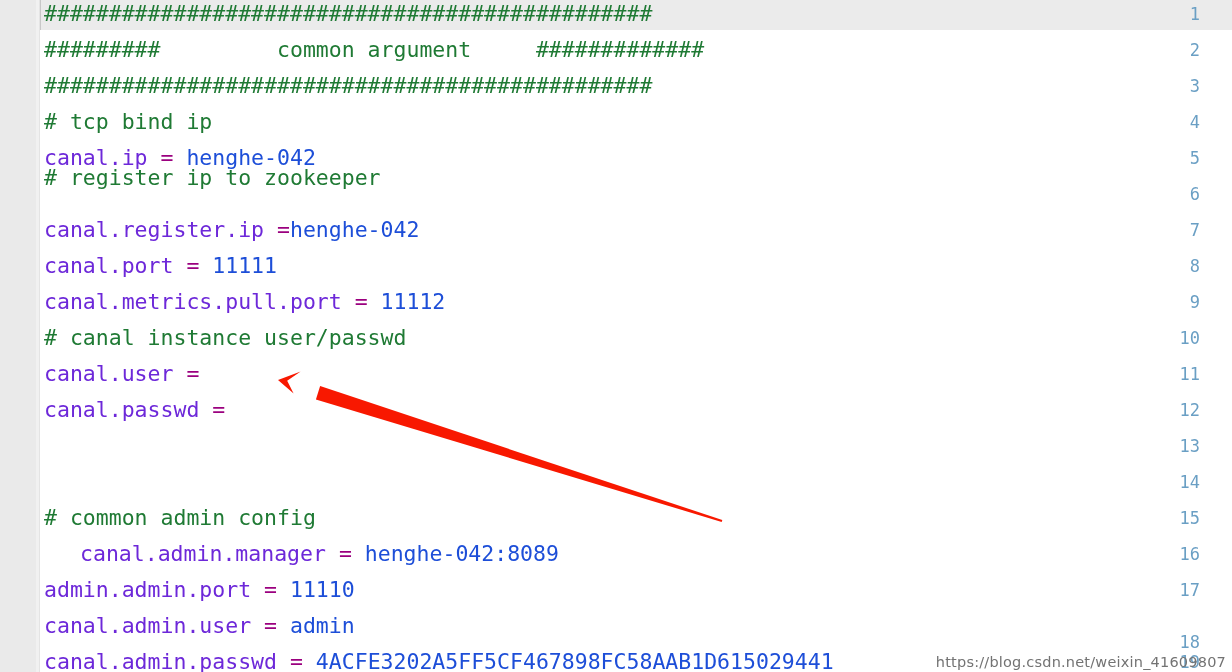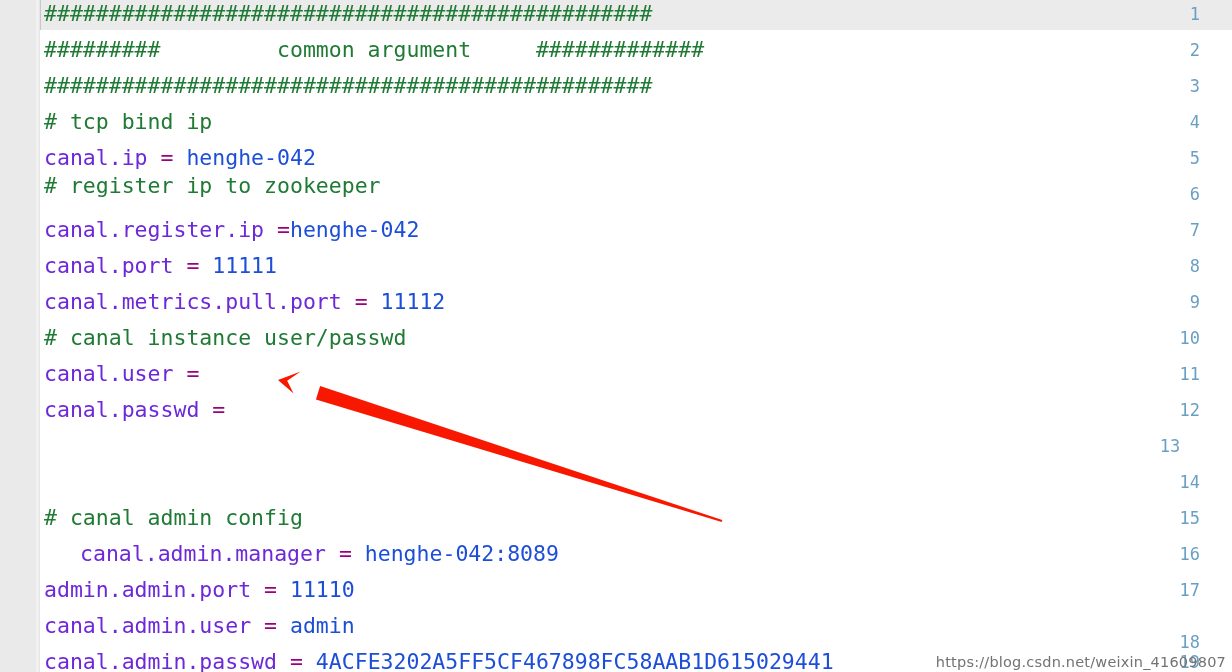--- a/index.html
+++ b/index.html
@@ -146,45 +146,45 @@
       <div class="gutter-num" style="top: 68px;">3</div>
       <div class="gutter-num" style="top: 104px;">4</div>
       <div class="gutter-num" style="top: 140px;">5</div>
       <div class="gutter-num" style="top: 176px;">6</div>
       <div class="gutter-num" style="top: 212px;">7</div>
       <div class="gutter-num" style="top: 248px;">8</div>
       <div class="gutter-num" style="top: 284px;">9</div>
       <div class="gutter-num" style="top: 320px;">10</div>
       <div class="gutter-num" style="top: 356px;">11</div>
       <div class="gutter-num" style="top: 392px;">12</div>
-      <div class="gutter-num" style="top: 428px; text-align: center;">13</div>
+      <div class="gutter-num" style="top: 428px;">13</div>
       <div class="gutter-num" style="top: 464px;">14</div>
       <div class="gutter-num" style="top: 500px;">15</div>
       <div class="gutter-num" style="top: 536px;">16</div>
       <div class="gutter-num" style="top: 572px;">17</div>
       <div class="gutter-num" style="top: 624px;">18</div>
       <div class="gutter-num" style="top: 644px;">19</div>
     </div>
 
   <div id="lines">
       <div class="code-line" style="top: -4px;"><span class="txt"><span class="tk-comment">###############################################</span></span></div>
       <div class="code-line" style="top: 32px;"><span class="txt"><span class="tk-comment">#########         common argument     #############</span></span></div>
       <div class="code-line" style="top: 68px;"><span class="txt"><span class="tk-comment">###############################################</span></span></div>
       <div class="code-line" style="top: 104px;"><span class="txt"><span class="tk-comment"># tcp bind ip</span></span></div>
       <div class="code-line" style="top: 140px;"><span class="txt"><span class="tk-key">canal.ip </span><span class="tk-eq">=</span><span class="tk-val"> henghe-042</span></span></div>
-      <div class="code-line" style="top: 168px; padding-left: 32px;"><span class="txt"><span class="tk-comment"># register ip to zookeeper</span></span></div>
+      <div class="code-line" style="top: 160px; padding-left: 32px;"><span class="txt"><span class="tk-comment"># register ip to zookeeper</span></span></div>
       <div class="code-line" style="top: 212px;"><span class="txt"><span class="tk-key">canal.register.ip </span><span class="tk-eq">=</span><span class="tk-val">henghe-042</span></span></div>
       <div class="code-line" style="top: 248px;"><span class="txt"><span class="tk-key">canal.port </span><span class="tk-eq">=</span><span class="tk-val"> 11111</span></span></div>
       <div class="code-line" style="top: 284px;"><span class="txt"><span class="tk-key">canal.metrics.pull.port </span><span class="tk-eq">=</span><span class="tk-val"> 11112</span></span></div>
       <div class="code-line" style="top: 356px;"><span class="txt"><span class="tk-key">canal.user </span><span class="tk-eq">=</span></span></div>
       <div class="code-line" style="top: 320px;"><span class="txt"><span class="tk-comment"># canal instance user/passwd</span></span></div>
       <div class="code-line" style="top: 392px;"><span class="txt"><span class="tk-key">canal.passwd </span><span class="tk-eq">=</span></span></div>
       <div class="code-line" style="top: 428px;"><span class="txt"></span></div>
       <div class="code-line" style="top: 464px;"><span class="txt"></span></div>
-      <div class="code-line" style="top: 500px;"><span class="txt"><span class="tk-comment"># canal admin config</span></span></div>
+      <div class="code-line" style="top: 500px;"><span class="txt"><span class="tk-comment"># common admin config</span></span></div>
       <div class="code-line" style="top: 536px; margin-left: 36px;"><span class="txt"><span class="tk-key">canal.admin.manager </span><span class="tk-eq">=</span><span class="tk-val"> henghe-042:8089</span></span></div>
       <div class="code-line" style="top: 572px;"><span class="txt"><span class="tk-key">admin.admin.port </span><span class="tk-eq">=</span><span class="tk-val"> 11110</span></span></div>
       <div class="code-line" style="top: 608px;"><span class="txt"><span class="tk-key">canal.admin.user </span><span class="tk-eq">=</span><span class="tk-val"> admin</span></span></div>
       <div class="code-line" style="top: 644px;"><span class="txt"><span class="tk-key">canal.admin.passwd </span><span class="tk-eq">=</span><span class="tk-val"> 4ACFE3202A5FF5CF467898FC58AAB1D615029441</span></span></div>
     </div>
 
   <svg id="annotation" viewBox="0 0 1232 672" width="1232" height="672">
     <g id="arrow-group">
         <polygon points="722.3026719918893,520.0469052170295 721.6973280081107,521.9530947829705 315.91127694153965,399.38388714014513 320.14868482799,386.0405601785568" fill="#f81800"></polygon>
         <polygon points="278,380 300.64888075478086,371.454346101338 287.1831970305139,380.8178583610626 293.61175694335446,393.61379980540426" fill="#f81800"></polygon>

